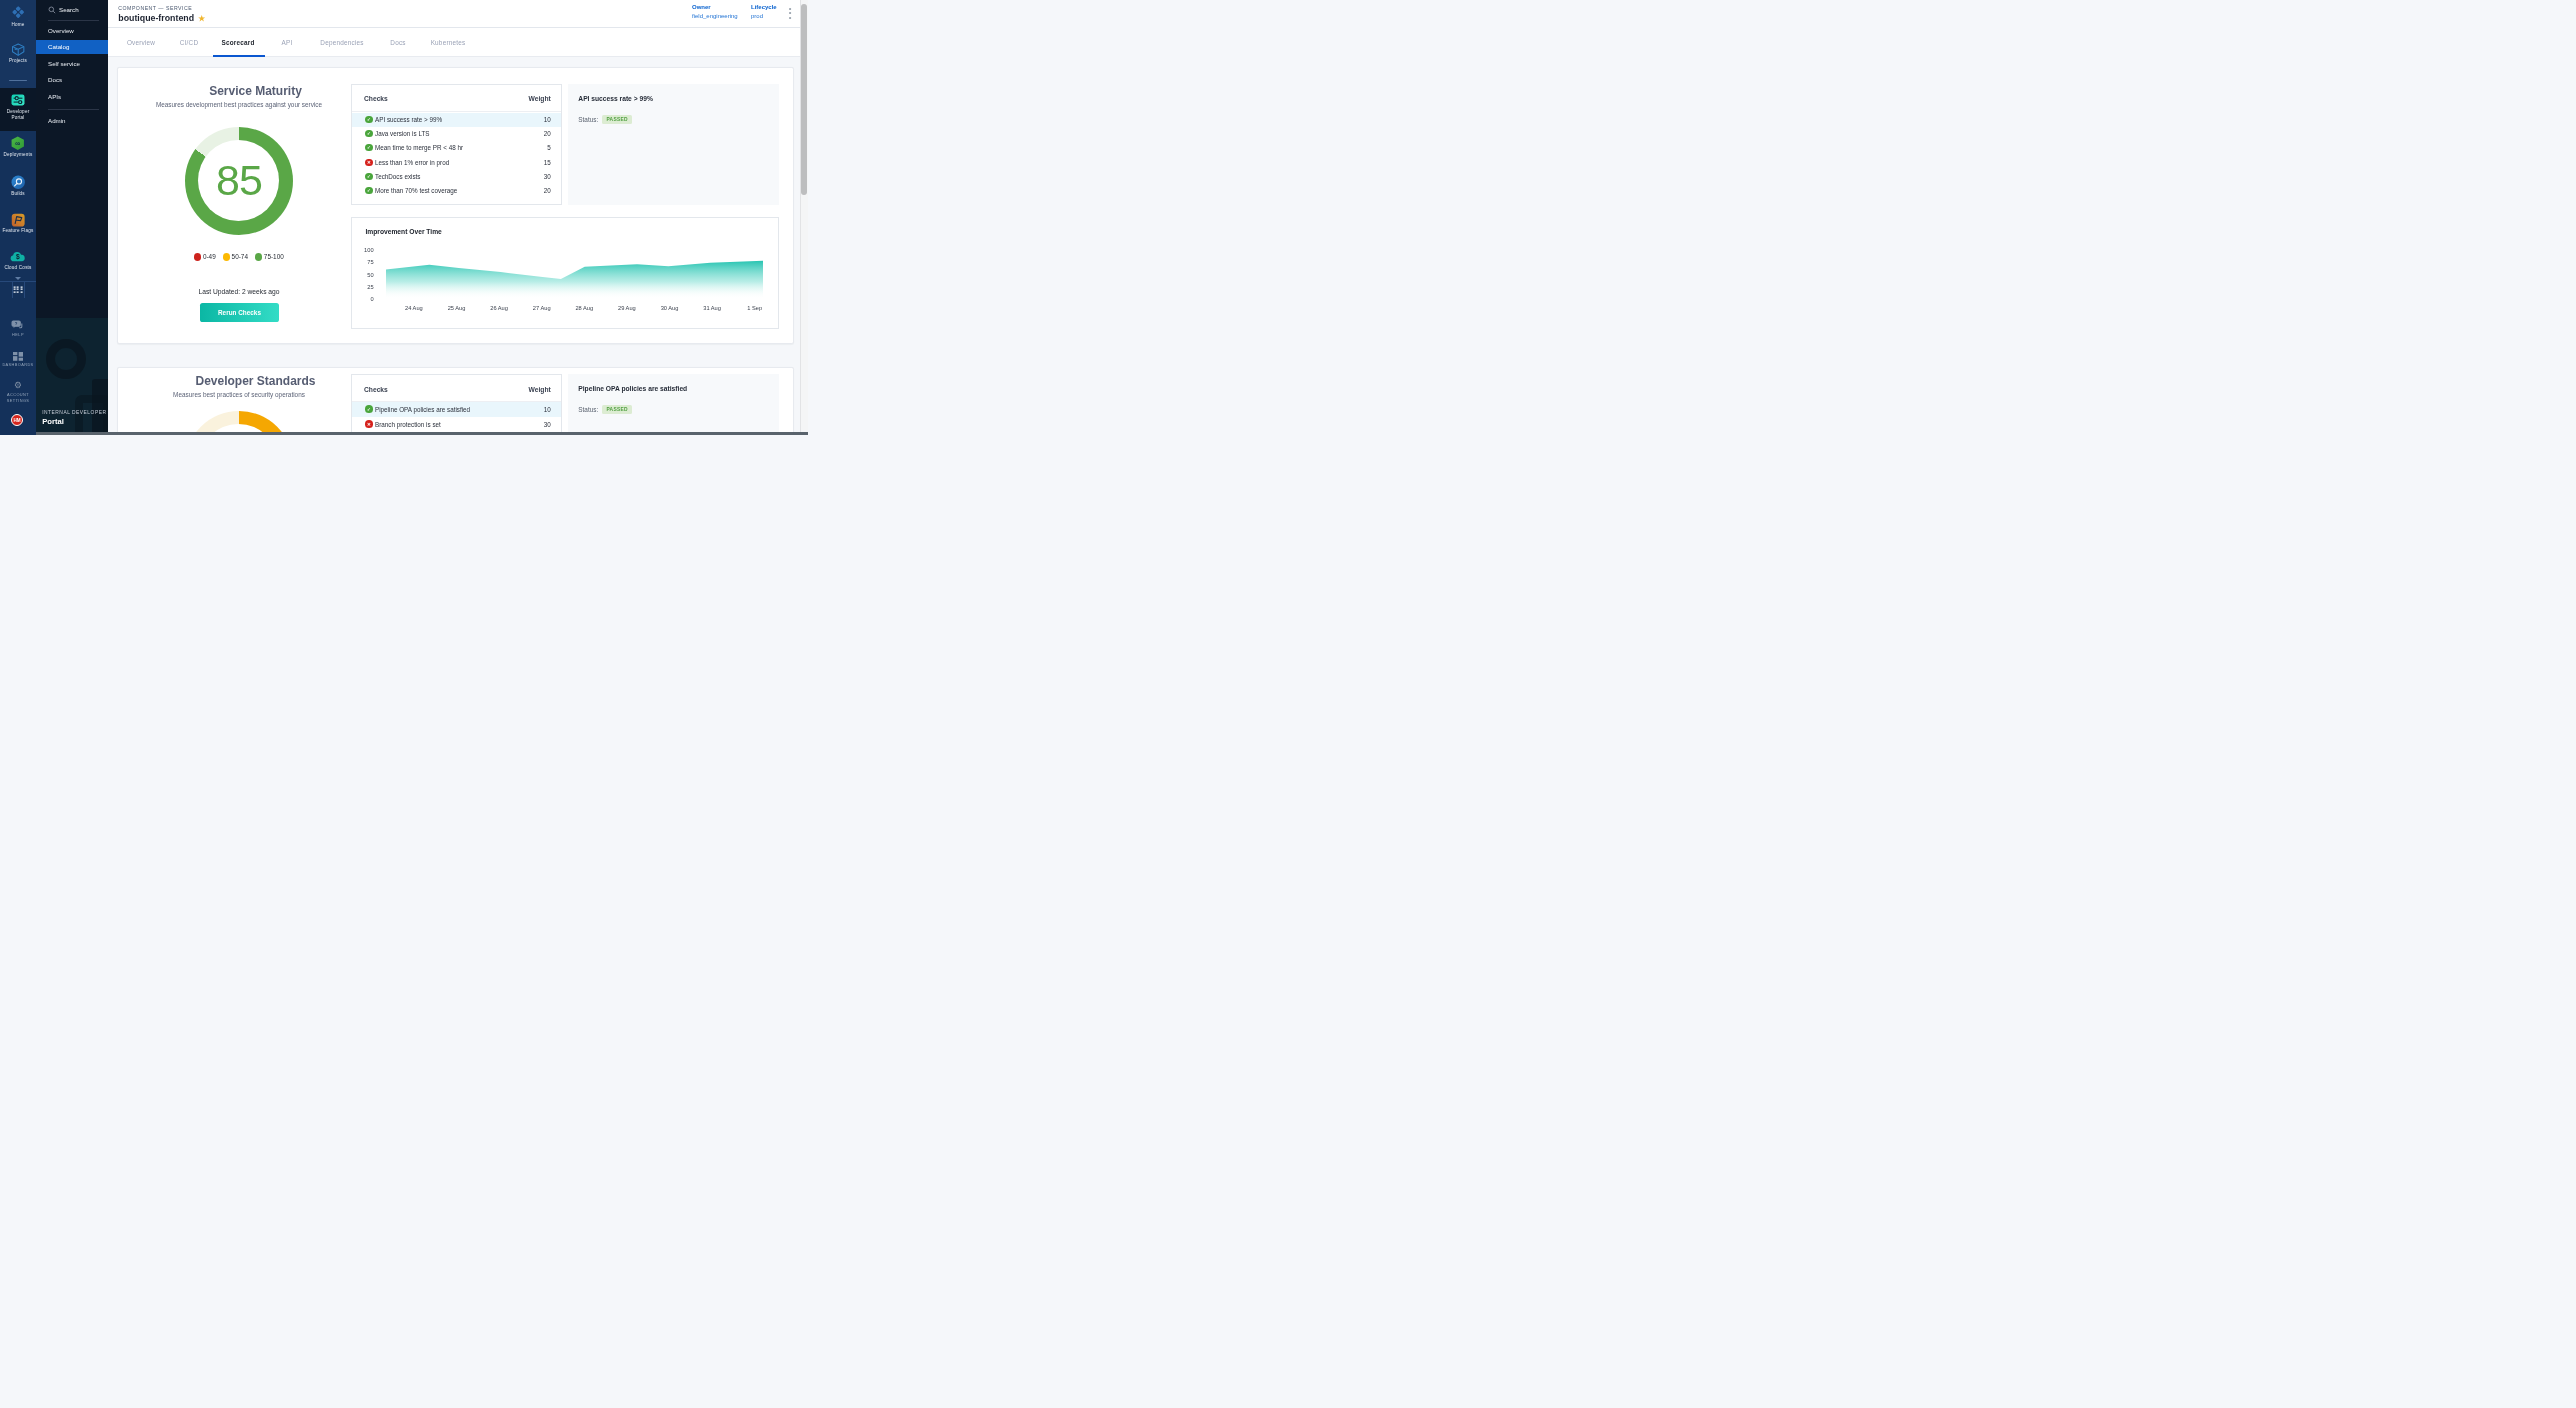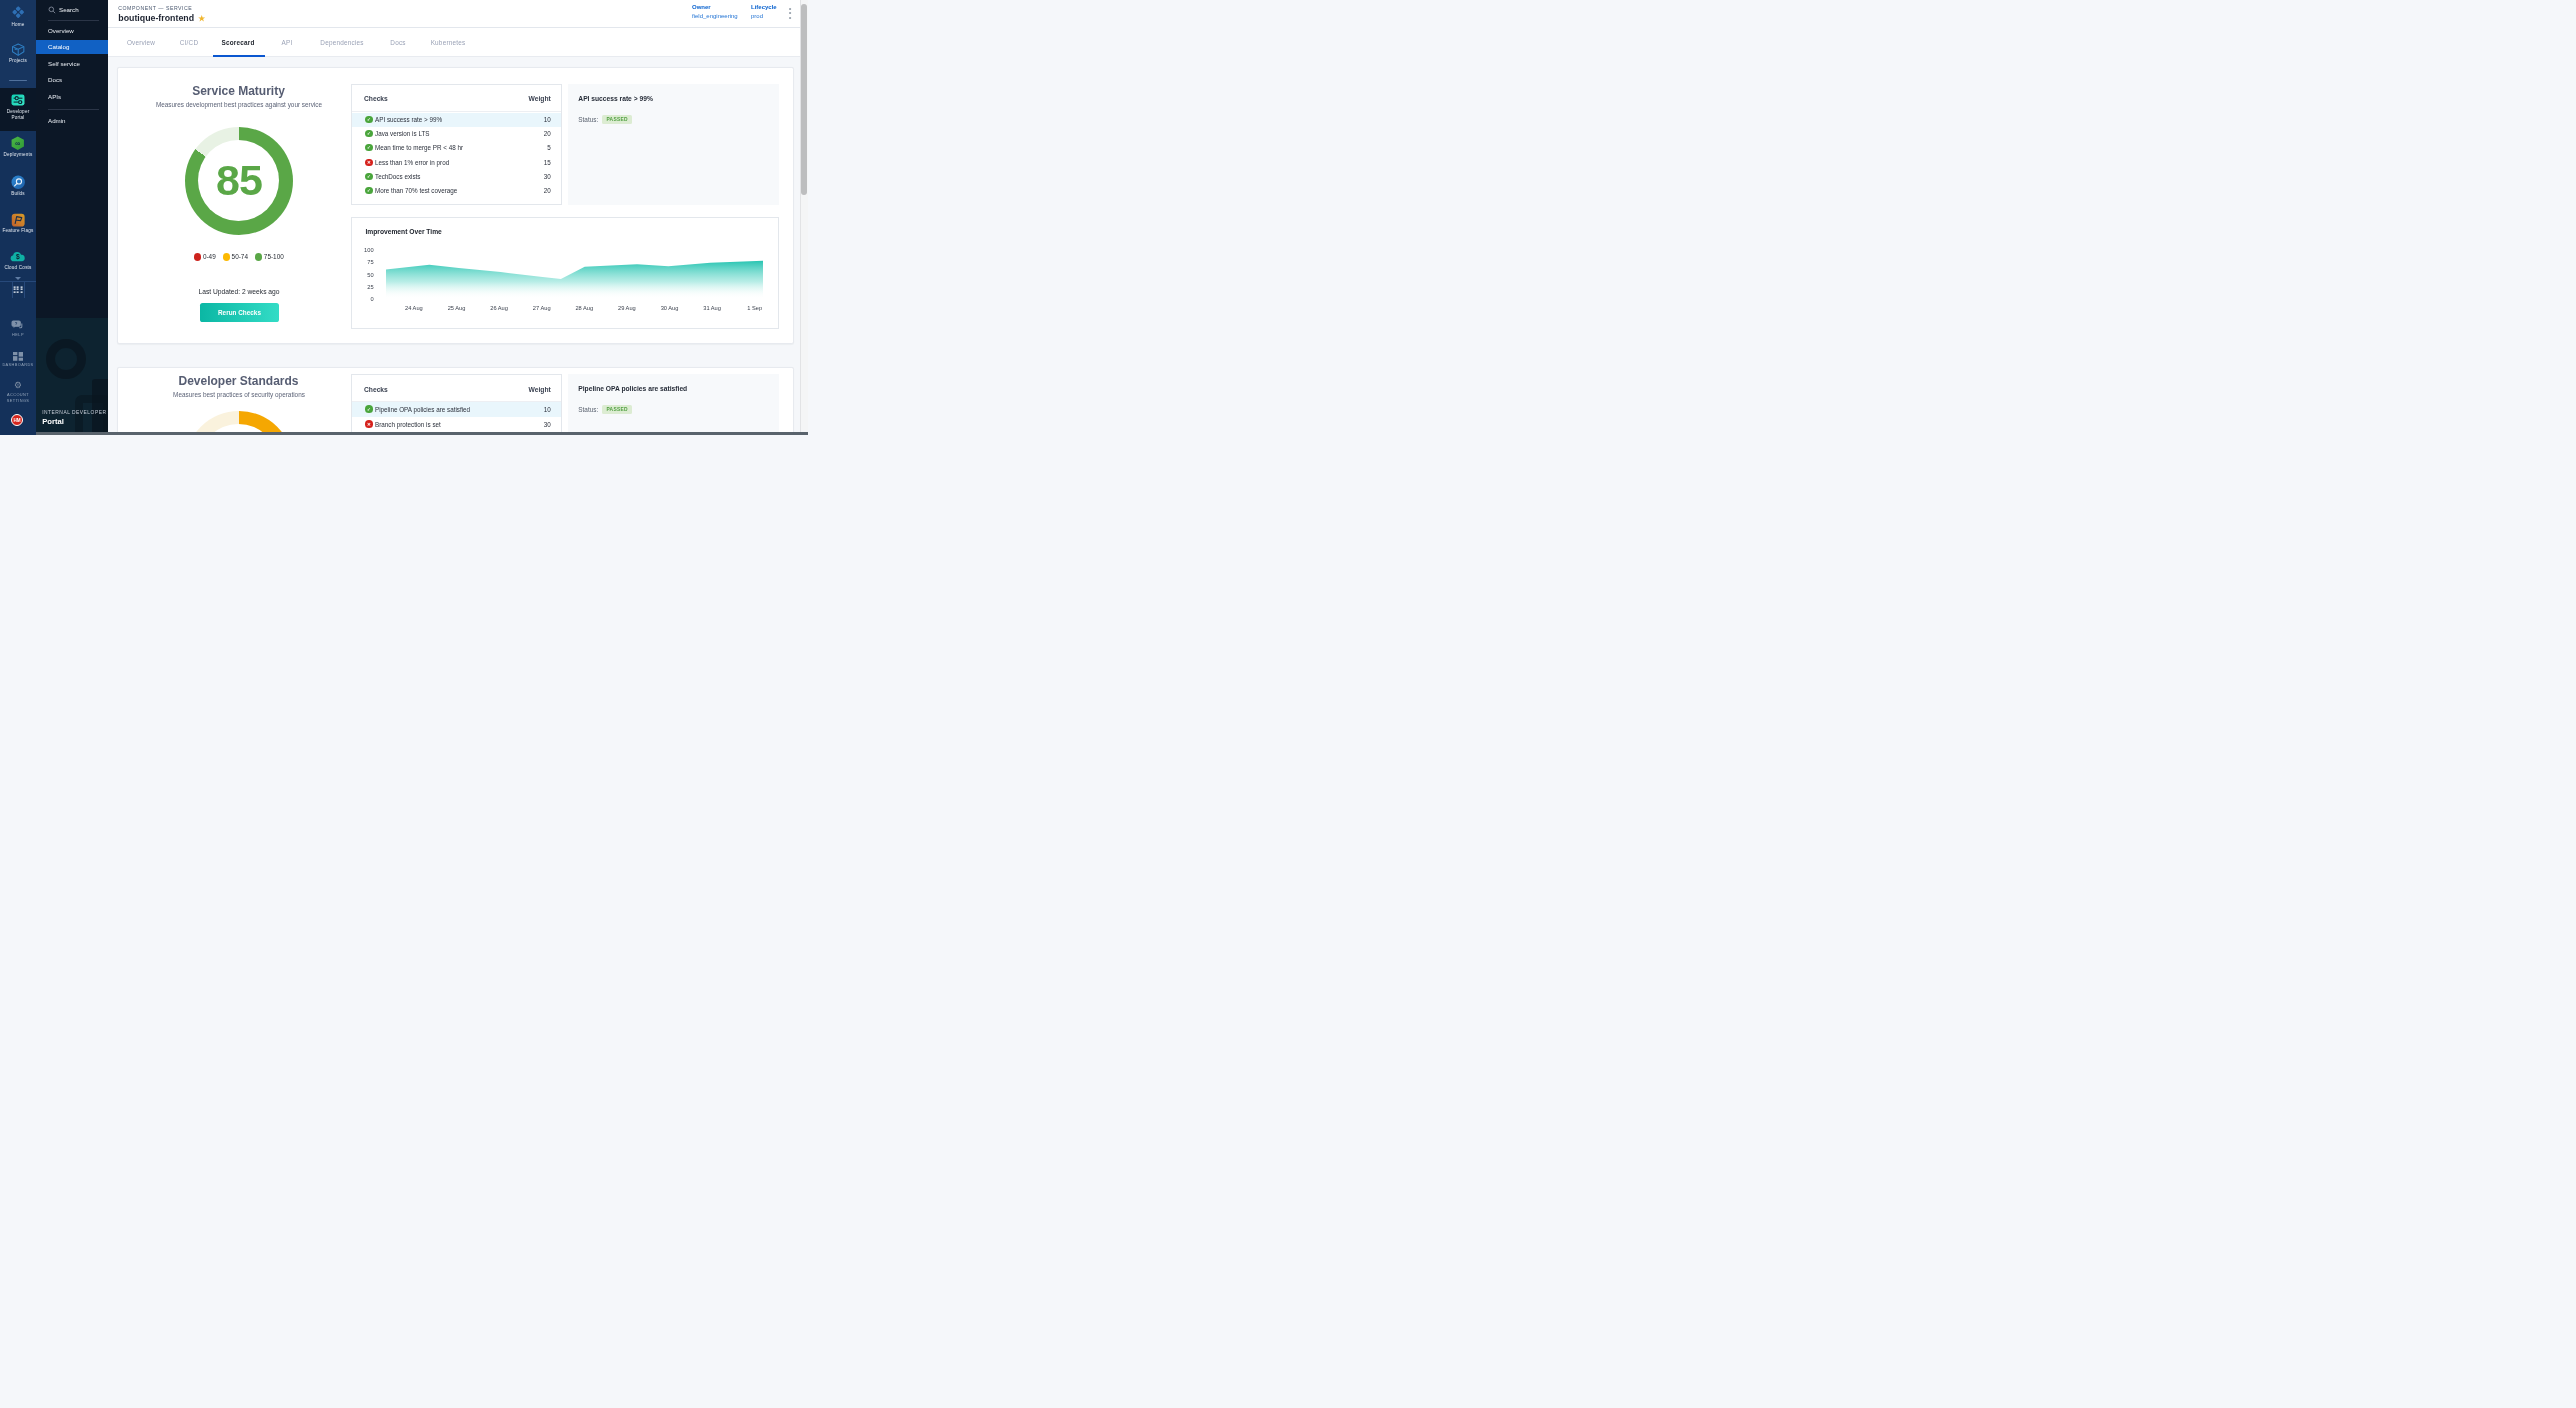--- a/index.html
+++ b/index.html
@@ -53,26 +53,26 @@
   
   .tabbar { position:absolute; left:108px; top:28px; width:700px; height:29px; background:#fff; border-bottom:0.5px solid #e8ebf0; }
   .tab { position:absolute; top:0; height:29px; line-height:29px; transform:translateX(-50%); font-size:6.4px; letter-spacing:0.2px; color:#9aa2b6; cursor:pointer; white-space:nowrap; }
   .tab.active { color:#1d222b; font-weight:bold; }
   .tab-underline { position:absolute; left:105px; top:27px; width:52px; height:1.5px; background:#0b57d0; }
 
   
   .card { position:absolute; left:117px; width:677px; background:#fff; border:0.5px solid #e7eaef; border-radius:2.1px; box-shadow:0 0.5px 1px rgba(30,40,60,.04); }
   #card-maturity { top:67px; height:277px; }
   #card-security { top:367px; height:155px; }
-  .sc-title { position:absolute; left:43px; width:155px; text-align:center; font-size:12px; font-weight:bold; color:#565d72; }
+  .sc-title { position:absolute; left:60px; width:155px; text-align:center; font-size:12px; font-weight:bold; color:#565d72; }
   .sc-subtitle { position:absolute; left:18px; width:206px; text-align:center; font-size:6.4px; color:#5c6377; }
 
   .donut { position:absolute; width:108px; height:108px; border-radius:50%; }
   .donut-hole { position:absolute; left:13.4px; top:13.4px; width:81px; height:81px; border-radius:50%; background:#fff; display:flex; align-items:center; justify-content:center; }
-  .score-num { font-size:43px; font-weight:bold; color:#5aa747; letter-spacing:-1px;text-align:center; }
+  .score-num { font-size:43px; font-weight:normal; color:#5aa747; letter-spacing:-1px;text-align:center; }
 
   .legend { position:absolute; left:18px; top:185px; width:206px; display:flex; justify-content:center; gap:7.2px; }
   .legend-item { display:flex; align-items:center; gap:1.5px; font-size:6.4px; color:#262b33; }
   .legend-dot { width:7.2px; height:7.7px; border-radius:50%; }
   .last-updated { position:absolute; left:18px; top:220px; width:206px; text-align:center; font-size:6.7px; color:#262b33; }
   .rerun-btn { position:absolute; left:82px; top:235px; width:79px; height:18.5px; border:none; border-radius:2.6px; background:linear-gradient(90deg,#0bb7a4,#33dcc6); color:#fff; font-size:6.4px; font-weight:bold; font-family:"Liberation Sans",sans-serif; cursor:pointer; }
 
   .checks-panel { position:absolute; left:233px; width:211px; background:#fff; border:0.5px solid #e3e7ec; }
   .checks-header { position:absolute; left:0; top:0; width:100%; height:27px; border-bottom:0.5px solid #edeff3; }
   .checks-header .col-checks { position:absolute; left:12px; top:10.8px; font-size:6.7px; font-weight:bold; color:#3a4150; }

